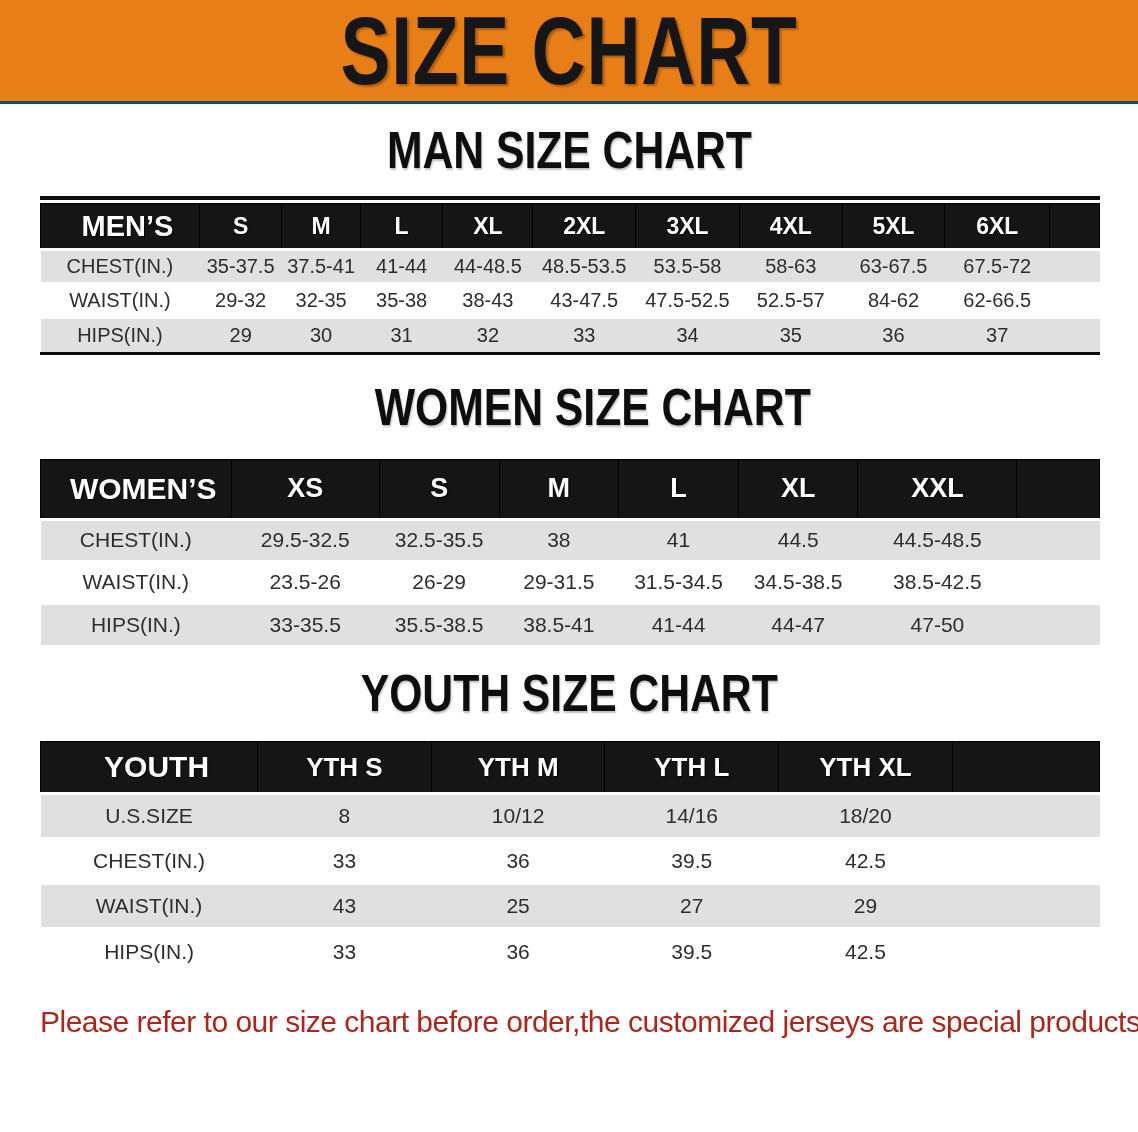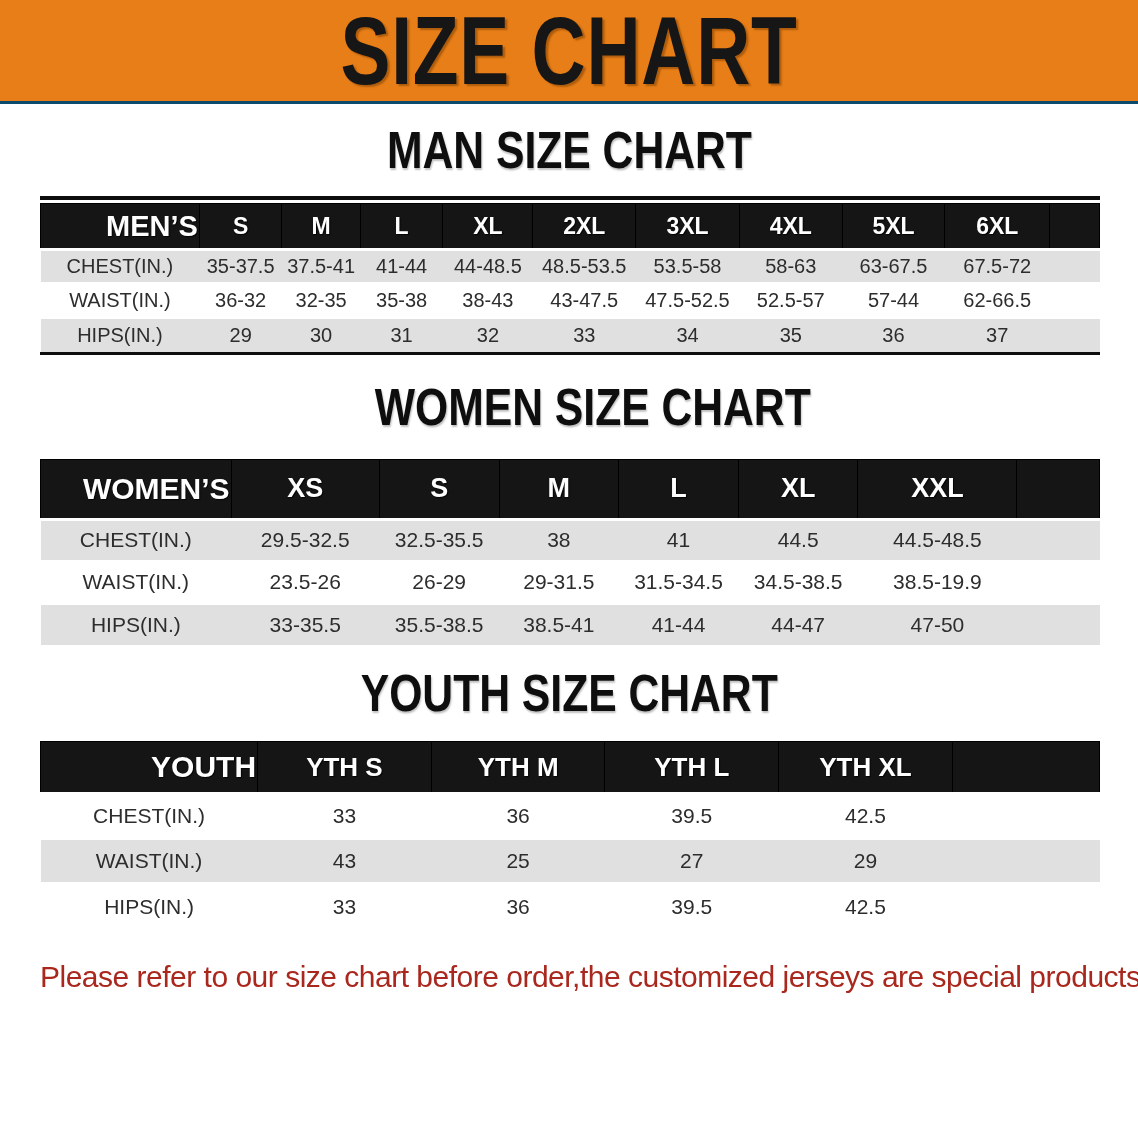--- a/index.html
+++ b/index.html
@@ -57,21 +57,21 @@
   }
   table.size-table th {
     background: #151515;
     color: #ffffff;
     font-weight: 600;
     text-align: center;
     border: 1px solid #000;
     text-shadow: 1px 1px 1px rgba(0,0,0,0.8);
   }
   table.size-table th.lbl {
-    text-align: right;
+    text-align: center;
     padding-left: 16px;
     font-weight: bold;
   }
   table.size-table th.fill { border-left: none; }
   table.size-table td {
     text-align: center;
     color: #2d2d2d;
     border-top: 3px solid #ffffff;
   }
   tr.r-gray td  { background: #E0E0E0; }
@@ -151,28 +151,28 @@
         <td>44-48.5</td>
         <td>48.5-53.5</td>
         <td>53.5-58</td>
         <td>58-63</td>
         <td>63-67.5</td>
         <td>67.5-72</td>
         <td></td>
       </tr>
       <tr class="r-white">
         <td>WAIST(IN.)</td>
-        <td>36-32</td>
+        <td>29-32</td>
         <td>32-35</td>
         <td>35-38</td>
         <td>38-43</td>
         <td>43-47.5</td>
         <td>47.5-52.5</td>
         <td>52.5-57</td>
-        <td>57-44</td>
+        <td>84-62</td>
         <td>62-66.5</td>
         <td></td>
       </tr>
       <tr class="r-gray">
         <td>HIPS(IN.)</td>
         <td>29</td>
         <td>30</td>
         <td>31</td>
         <td>32</td>
         <td>33</td>
@@ -226,21 +226,21 @@
         <td>44.5-48.5</td>
         <td></td>
       </tr>
       <tr class="r-white">
         <td>WAIST(IN.)</td>
         <td>23.5-26</td>
         <td>26-29</td>
         <td>29-31.5</td>
         <td>31.5-34.5</td>
         <td>34.5-38.5</td>
-        <td>38.5-19.9</td>
+        <td>38.5-42.5</td>
         <td></td>
       </tr>
       <tr class="r-gray">
         <td>HIPS(IN.)</td>
         <td>33-35.5</td>
         <td>35.5-38.5</td>
         <td>38.5-41</td>
         <td>41-44</td>
         <td>44-47</td>
         <td>47-50</td>
@@ -268,20 +268,28 @@
       <tr>
         <th class="lbl">YOUTH</th>
         <th>YTH S</th>
         <th>YTH M</th>
         <th>YTH L</th>
         <th>YTH XL</th>
         <th class="fill"></th>
       </tr>
     </thead>
     <tbody>
+      <tr class="r-gray">
+        <td>U.S.SIZE</td>
+        <td>8</td>
+        <td>10/12</td>
+        <td>14/16</td>
+        <td>18/20</td>
+        <td></td>
+      </tr>
       <tr class="r-white">
         <td>CHEST(IN.)</td>
         <td>33</td>
         <td>36</td>
         <td>39.5</td>
         <td>42.5</td>
         <td></td>
       </tr>
       <tr class="r-gray">
         <td>WAIST(IN.)</td>

